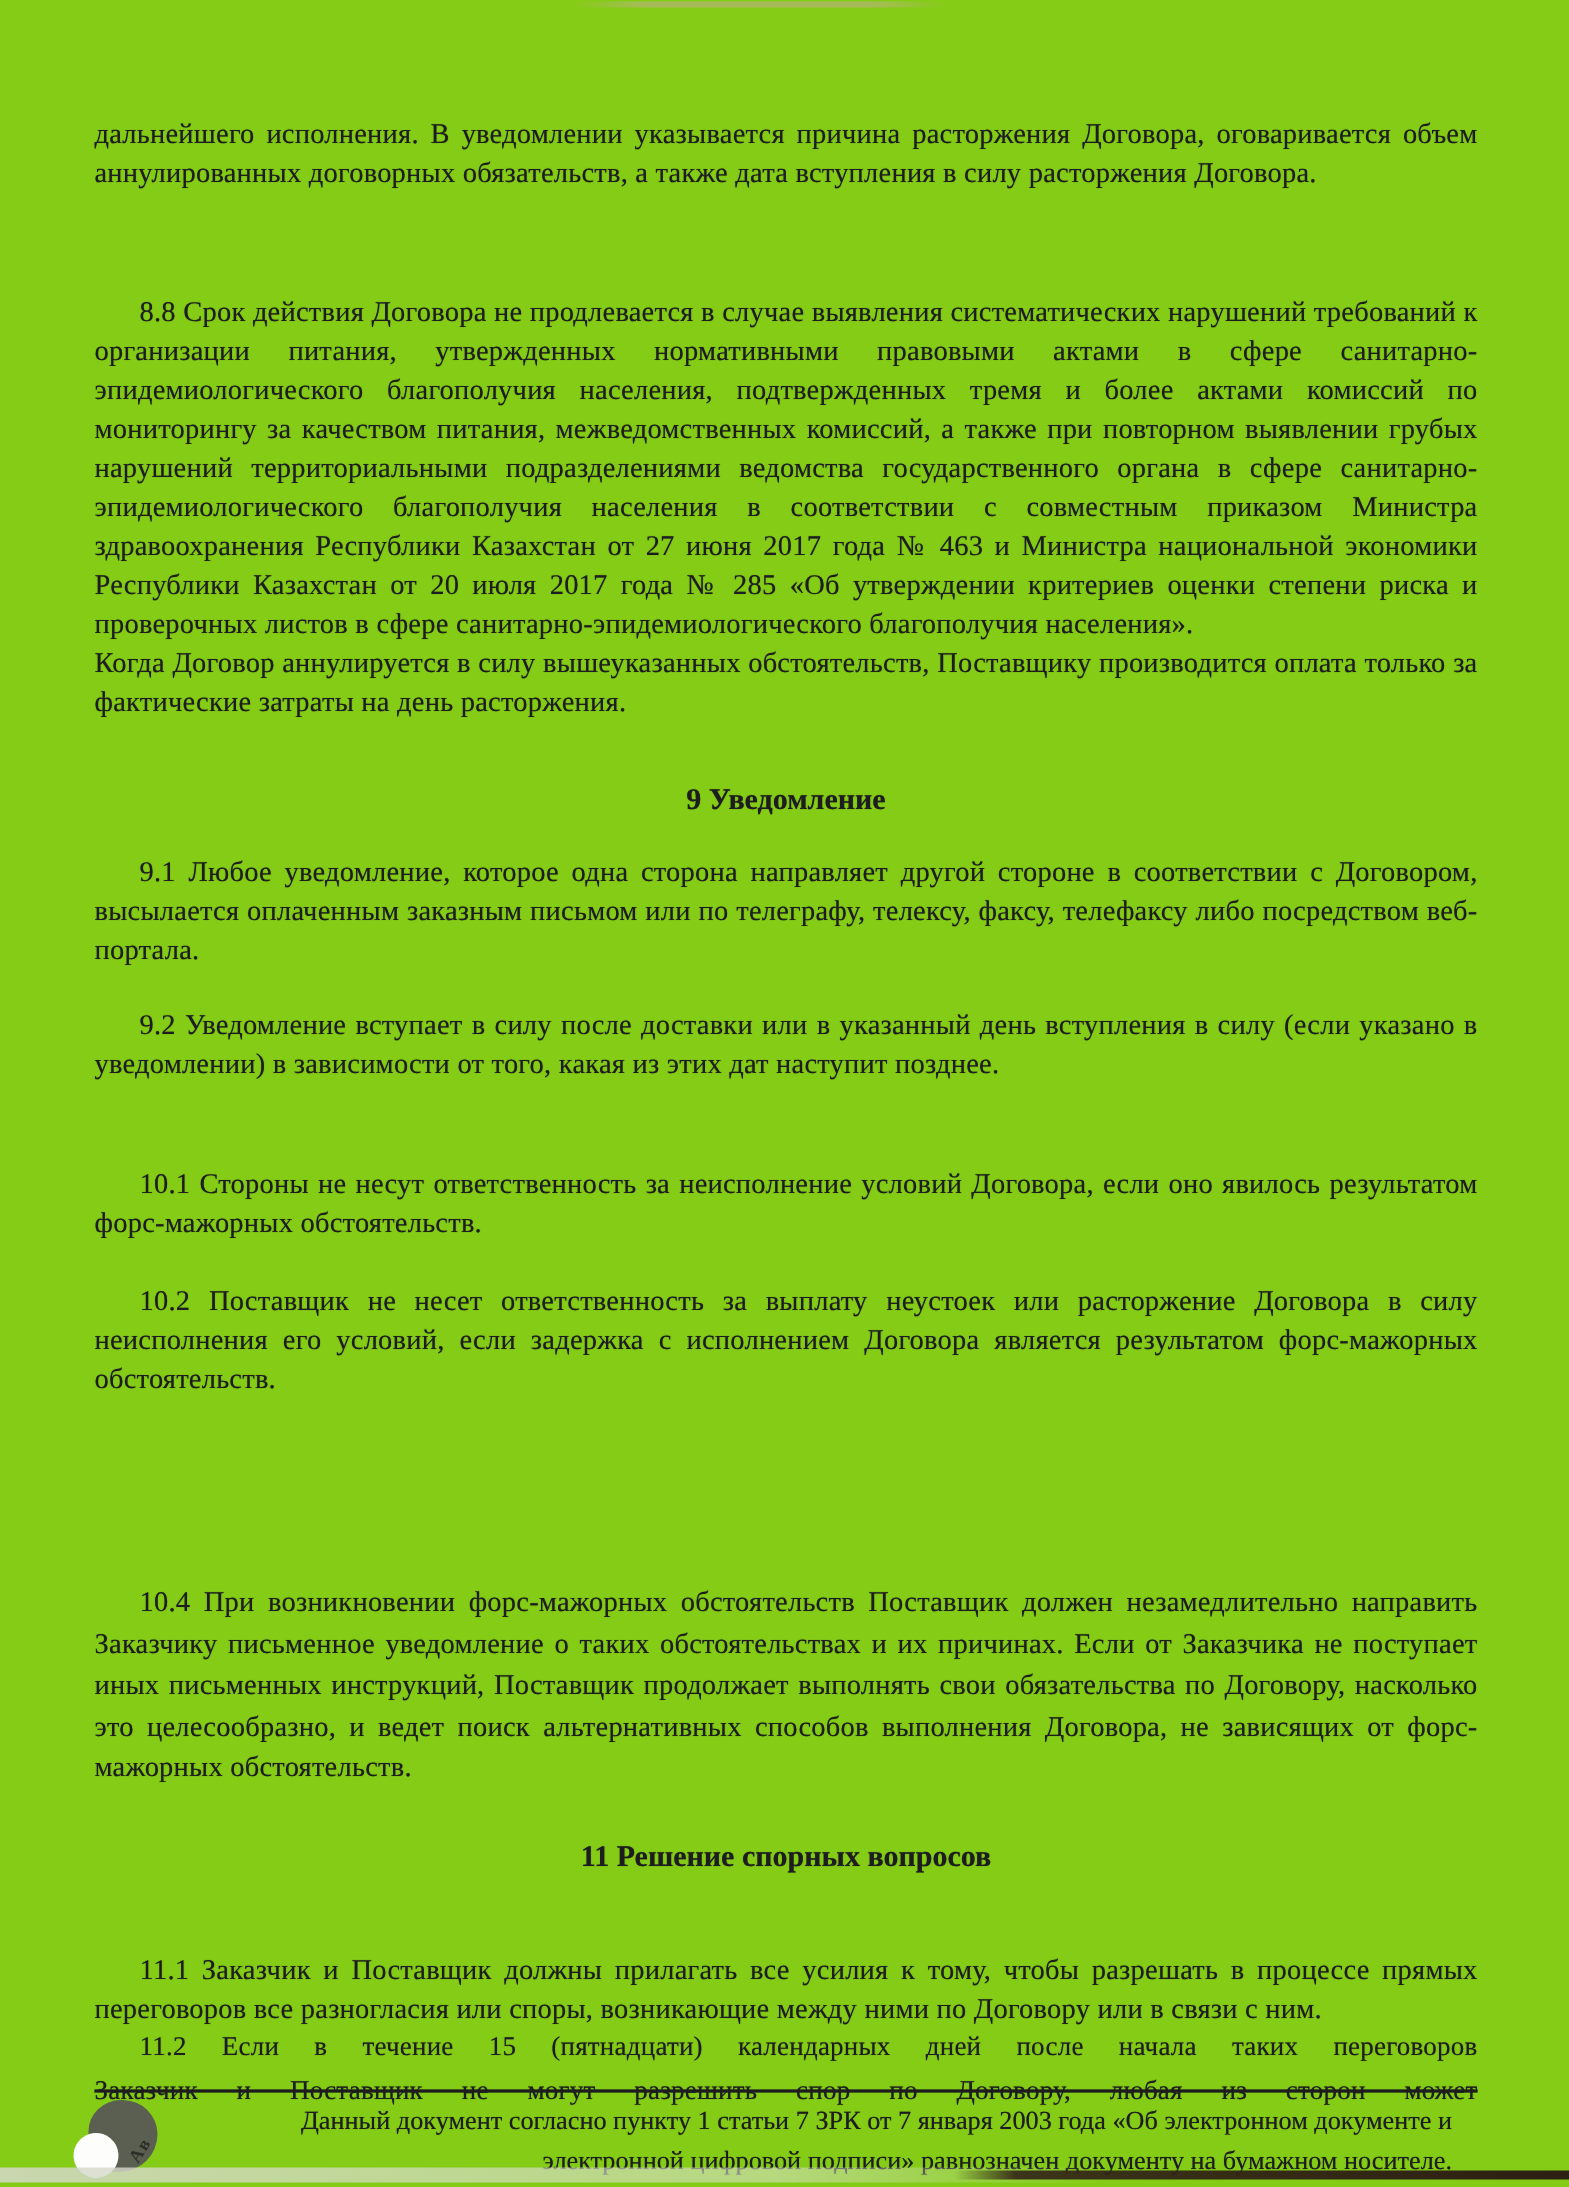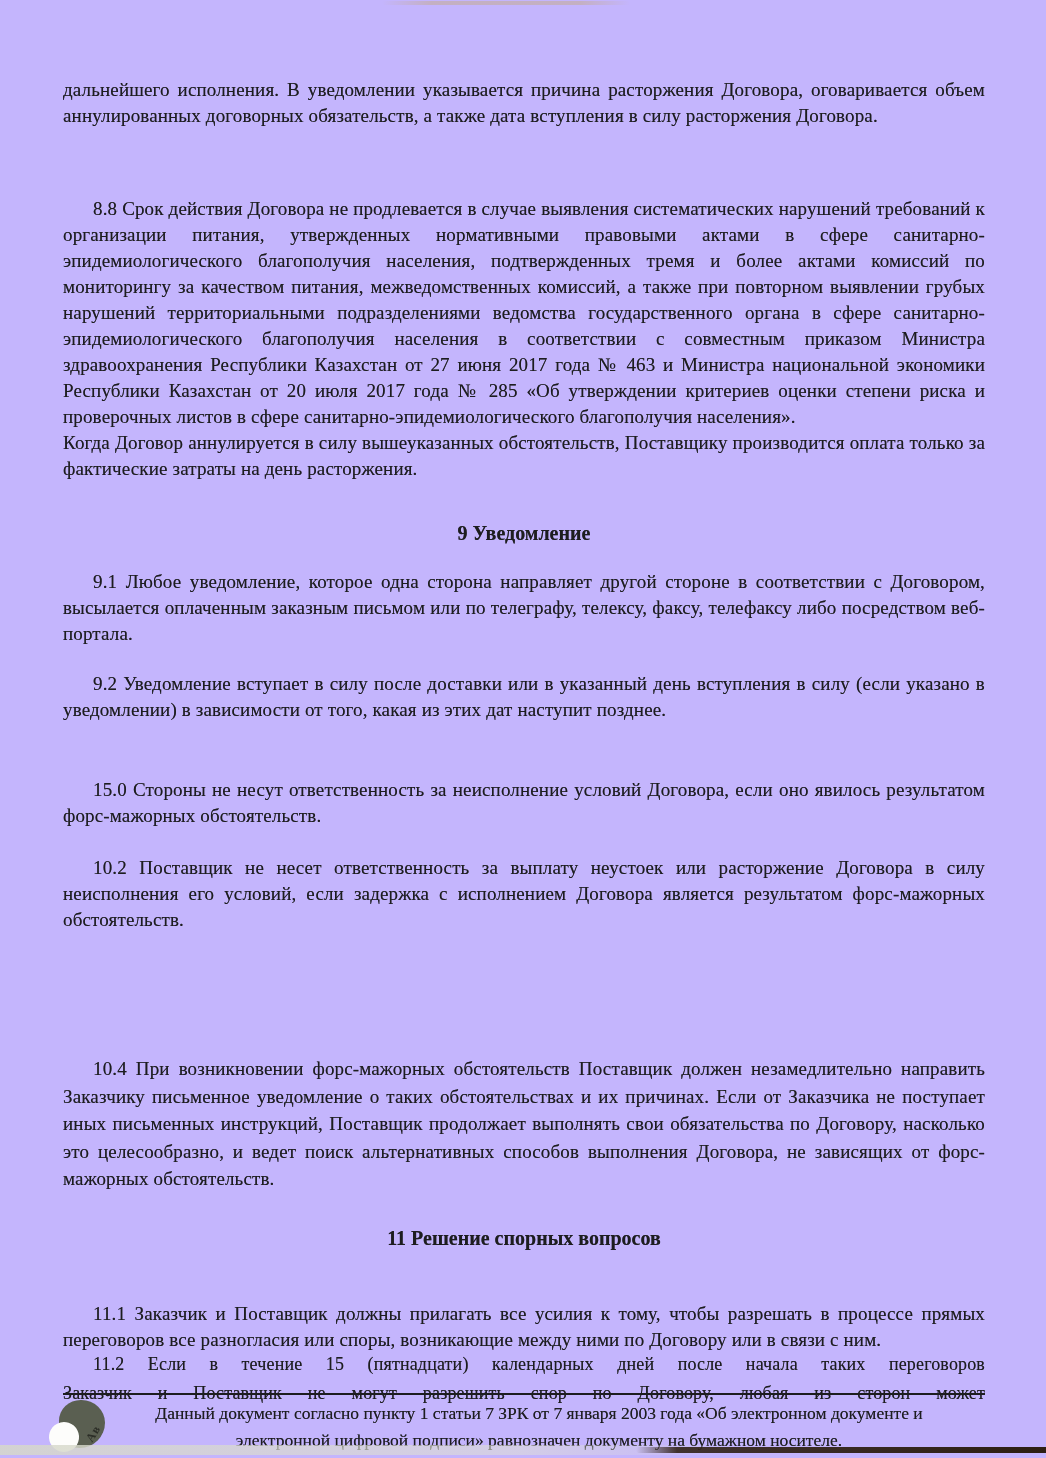--- a/index.html
+++ b/index.html
@@ -1,20 +1,20 @@
 <!DOCTYPE html>
 <html><head>
 <meta charset="utf-8">
 <style>
   html,body{margin:0;padding:0;background:#8a8a8a;}
   .page{
     position:relative;
     width:1046px;height:1458px;
     margin:0 auto;
-    background:#c4b5fd;
+    background:#84cc16;
     font-family:"Liberation Serif", serif;
     color:#1d1d1f;
     overflow:hidden;
   }
   .blk{
     position:absolute;left:63px;width:922px;
     font-size:19px;line-height:26px;
     text-align:justify;
     letter-spacing:0.15px;
     text-shadow:0 0 0.6px rgba(25,25,28,0.55);
@@ -30,21 +30,21 @@
   .jline{display:block;text-align:justify;text-align-last:justify;}
   .struck{
     display:block;text-align:justify;text-align-last:justify;
     text-decoration:line-through;
     text-decoration-thickness:2.4px;
   }
   .footer-note{
     position:absolute;left:110px;top:1400px;width:858px;
     font-size:17.5px;line-height:27px;
     text-shadow:0 0 0.5px rgba(25,25,28,0.6);
-    text-align:center;
+    text-align:right;
   }
   .stamp{
     position:absolute;left:57px;top:1396px;width:52px;height:56px;
   }
   .stamp-blob{
     position:absolute;left:2px;top:4px;width:46px;height:48px;
     background:#5a5f51;
     border-radius:50% 54% 58% 46% / 46% 50% 56% 50%;
   }
   .stamp-notch{
@@ -88,21 +88,21 @@
     <p style="margin:0;">Когда Договор аннулируется в силу вышеуказанных обстоятельств, Поставщику производится оплата только за фактические затраты на день расторжения.</p>
   </div>
 
   <h3 class="heading" style="top:502px;">9 Уведомление</h3>
 
   <p class="blk indent" style="top:550px;">9.1 Любое уведомление, которое одна сторона направляет другой стороне в соответствии с Договором, высылается оплаченным заказным письмом или по телеграфу, телексу, факсу, телефаксу либо посредством веб-портала.</p>
 
   <p class="blk indent" style="top:652px;">9.2 Уведомление вступает в силу после доставки или в указанный день вступления в силу (если указано в уведомлении) в зависимости от того, какая из этих дат наступит позднее.</p>
 
 
-  <p class="blk indent" style="top:758px;">15.0 Стороны не несут ответственность за неисполнение условий Договора, если оно явилось результатом форс-мажорных обстоятельств.</p>
+  <p class="blk indent" style="top:758px;">10.1 Стороны не несут ответственность за неисполнение условий Договора, если оно явилось результатом форс-мажорных обстоятельств.</p>
 
   <p class="blk indent" style="top:836px;">10.2 Поставщик не несет ответственность за выплату неустоек или расторжение Договора в силу неисполнения его условий, если задержка с исполнением Договора является результатом форс-мажорных обстоятельств.</p>
 
 
   <p class="blk indent" style="top:1036px;line-height:27.5px;">10.4 При возникновении форс-мажорных обстоятельств Поставщик должен незамедлительно направить Заказчику письменное уведомление о таких обстоятельствах и их причинах. Если от Заказчика не поступает иных письменных инструкций, Поставщик продолжает выполнять свои обязательства по Договору, насколько это целесообразно, и ведет поиск альтернативных способов выполнения Договора, не зависящих от форс-мажорных обстоятельств.</p>
 
   <h3 class="heading" style="top:1207px;">11 Решение спорных вопросов</h3>
 
   <p class="blk indent" style="top:1256px;margin-top:45px;">11.1 Заказчик и Поставщик должны прилагать все усилия к тому, чтобы разрешать в процессе прямых переговоров все разногласия или споры, возникающие между ними по Договору или в связи с ним.</p>
 

